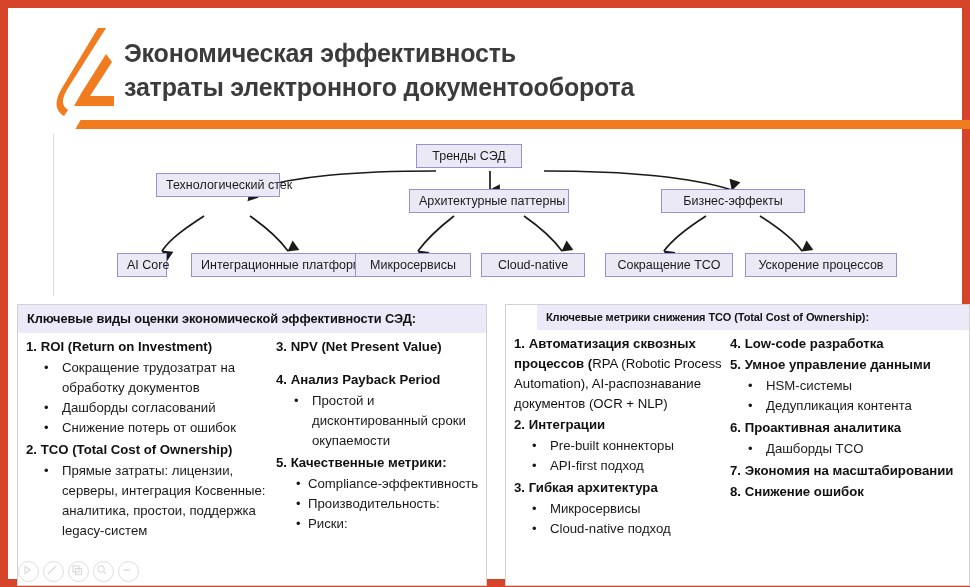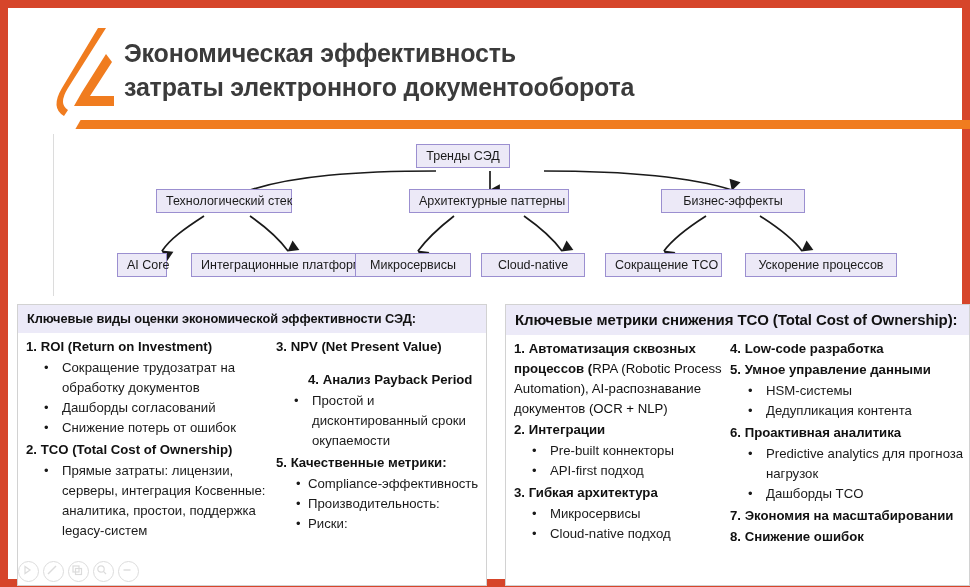--- a/index.html
+++ b/index.html
@@ -85,21 +85,21 @@
 
   .panel-header{
     background:#eceaf8;
     font-size:12.8px;
     font-weight:bold;
     color:#111111;
     padding:6px 9px 7px 9px;
     white-space:nowrap;
     letter-spacing:-0.1px;
   }
-  #panel-right .panel-header{font-size:15px;}
+  #panel-right .panel-header{font-size:11px;margin-left:31px;}
 
   .cols{
     display:flex;
     padding:4px 0 0 0;
   }
   .col{box-sizing:border-box;}
 
   
   #panel-left .col-a{width:252px;padding:0 2px 0 8px;}
   #panel-left .col-b{width:216px;padding:0 4px 0 6px;}
@@ -194,31 +194,31 @@
         <path d="M196,82 C216,96 226,106 234,117"></path>
 
         <path d="M400,82 C382,96 372,106 364,117"></path>
         <path d="M470,82 C490,96 500,106 508,117"></path>
 
         <path d="M652,82 C630,96 618,106 610,117"></path>
         <path d="M706,82 C728,96 740,106 748,117"></path>
       </g>
     </svg>
 
-    <div class="node" style="left:362px;top:10px;width:94px;">Тренды СЭД</div>
-
-    <div class="node" style="left:102px;top:55px;width:136px;">Технологический стек</div>
+    <div class="node" style="left:362px;top:10px;width:106px;">Тренды СЭД</div>
+
+    <div class="node" style="left:102px;top:39px;width:124px;">Технологический стек</div>
     <div class="node" style="left:355px;top:55px;width:160px;">Архитектурные паттерны</div>
     <div class="node" style="left:607px;top:55px;width:144px;">Бизнес-эффекты</div>
 
     <div class="node" style="left:63px;top:119px;width:50px;">AI Core</div>
     <div class="node" style="left:137px;top:119px;width:188px;">Интеграционные платформы</div>
     <div class="node" style="left:301px;top:119px;width:116px;">Микросервисы</div>
     <div class="node" style="left:427px;top:119px;width:104px;">Cloud-native</div>
-    <div class="node" style="left:551px;top:119px;width:117px;">Сокращение TCO</div>
+    <div class="node" style="left:551px;top:119px;width:128px;">Сокращение TCO</div>
     <div class="node" style="left:691px;top:119px;width:152px;">Ускорение процессов</div>
   </div>
 
   <div class="panel" id="panel-left">
     <div class="panel-header">Ключевые виды оценки экономической эффективности СЭД:</div>
 
     <div class="cols">
       <div class="col col-a">
 
         <div class="item">1. ROI (Return on Investment)</div>
@@ -232,21 +232,21 @@
         <ul class="bullets">
           <li>Прямые затраты: лицензии, серверы, интеграция Косвенные: аналитика, простои, поддержка legacy-систем</li>
         </ul>
 
       </div>
 
       <div class="col col-b">
 
         <div class="item">3. NPV (Net Present Value)</div>
 
-        <div class="item" style="margin-top:13px;margin-left:32px;">4. Анализ Payback Period</div>
+        <div class="item" style="margin-top:13px;">4. Анализ Payback Period</div>
         <ul class="bullets">
           <li>Простой и дисконтированный сроки окупаемости</li>
         </ul>
 
         <div class="item">5. Качественные метрики:</div>
         <ul class="bullets tight" style="padding-left:18px;">
           <li>Compliance-эффективность</li>
           <li>Производительность:</li>
           <li>Риски:</li>
         </ul>
@@ -282,21 +282,20 @@
         <div class="item">4. Low-code разработка</div>
 
         <div class="item">5. Умное управление данными</div>
         <ul class="bullets">
           <li>HSM-системы</li>
           <li>Дедупликация контента</li>
         </ul>
 
         <div class="item">6. Проактивная аналитика</div>
         <ul class="bullets">
-          <li>Predictive analytics для прогноза нагрузок</li>
           <li>Дашборды TCO</li>
         </ul>
 
         <div class="item">7. Экономия на масштабировании</div>
         <div class="item">8. Снижение ошибок</div>
 
       </div>
     </div>
   </div>
 

